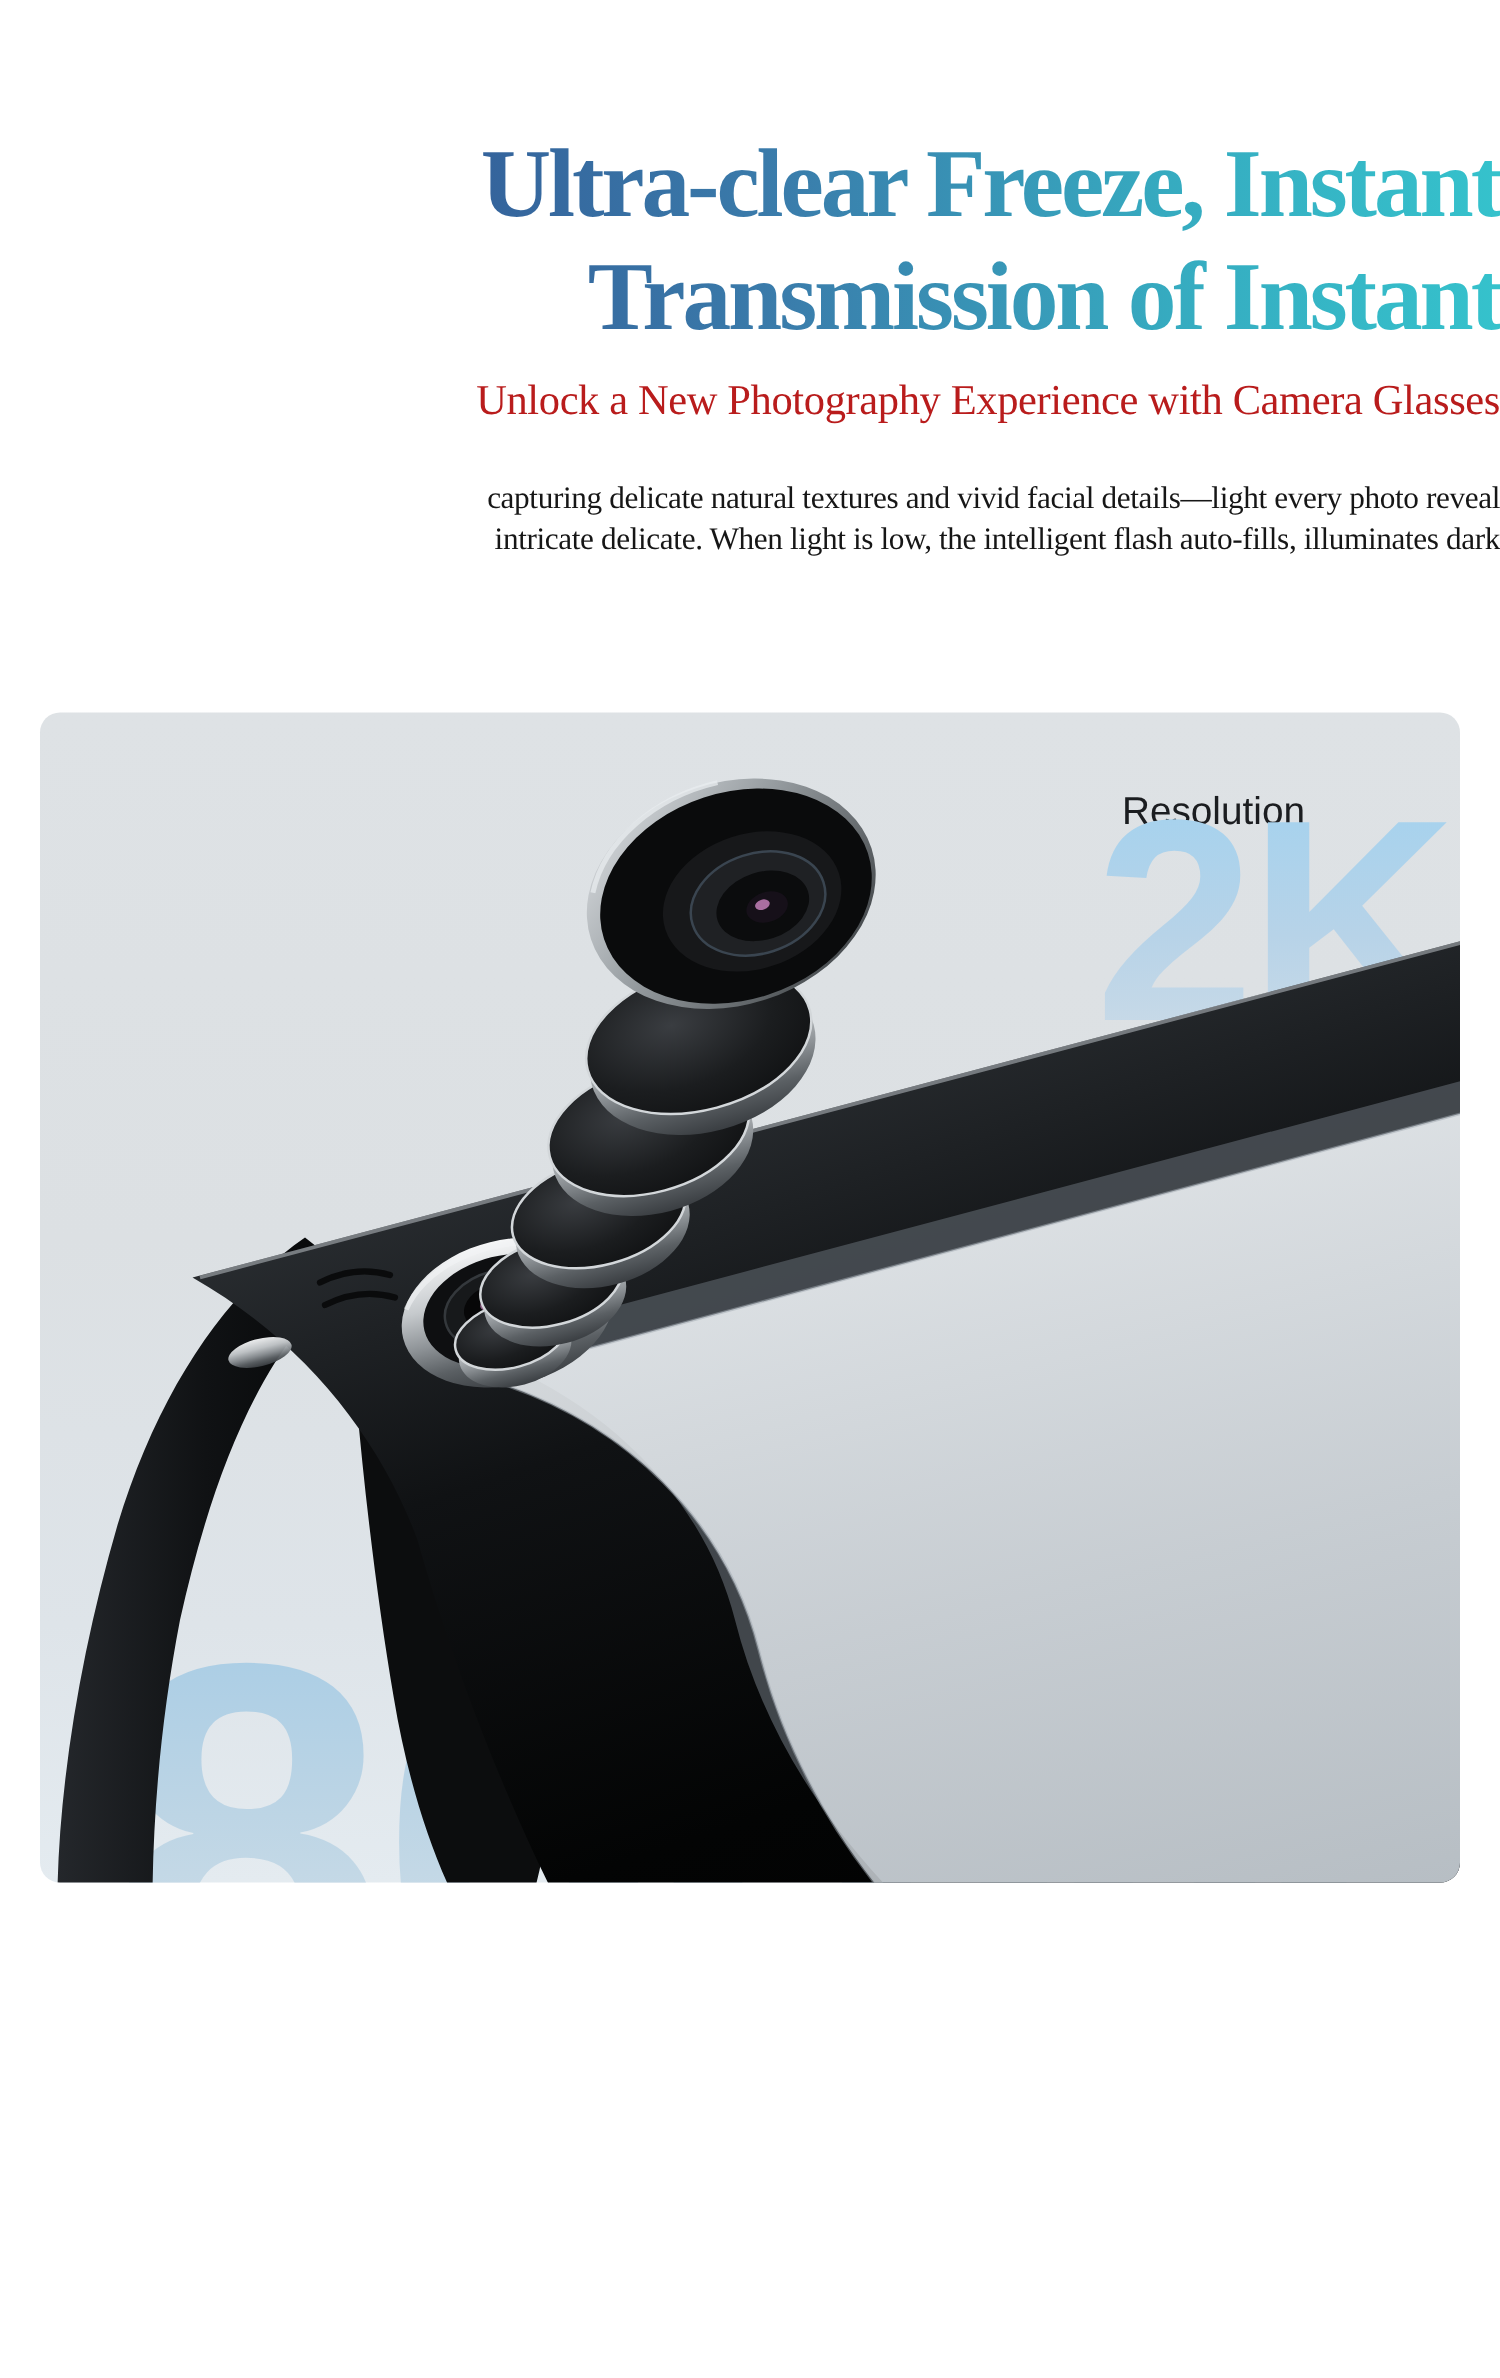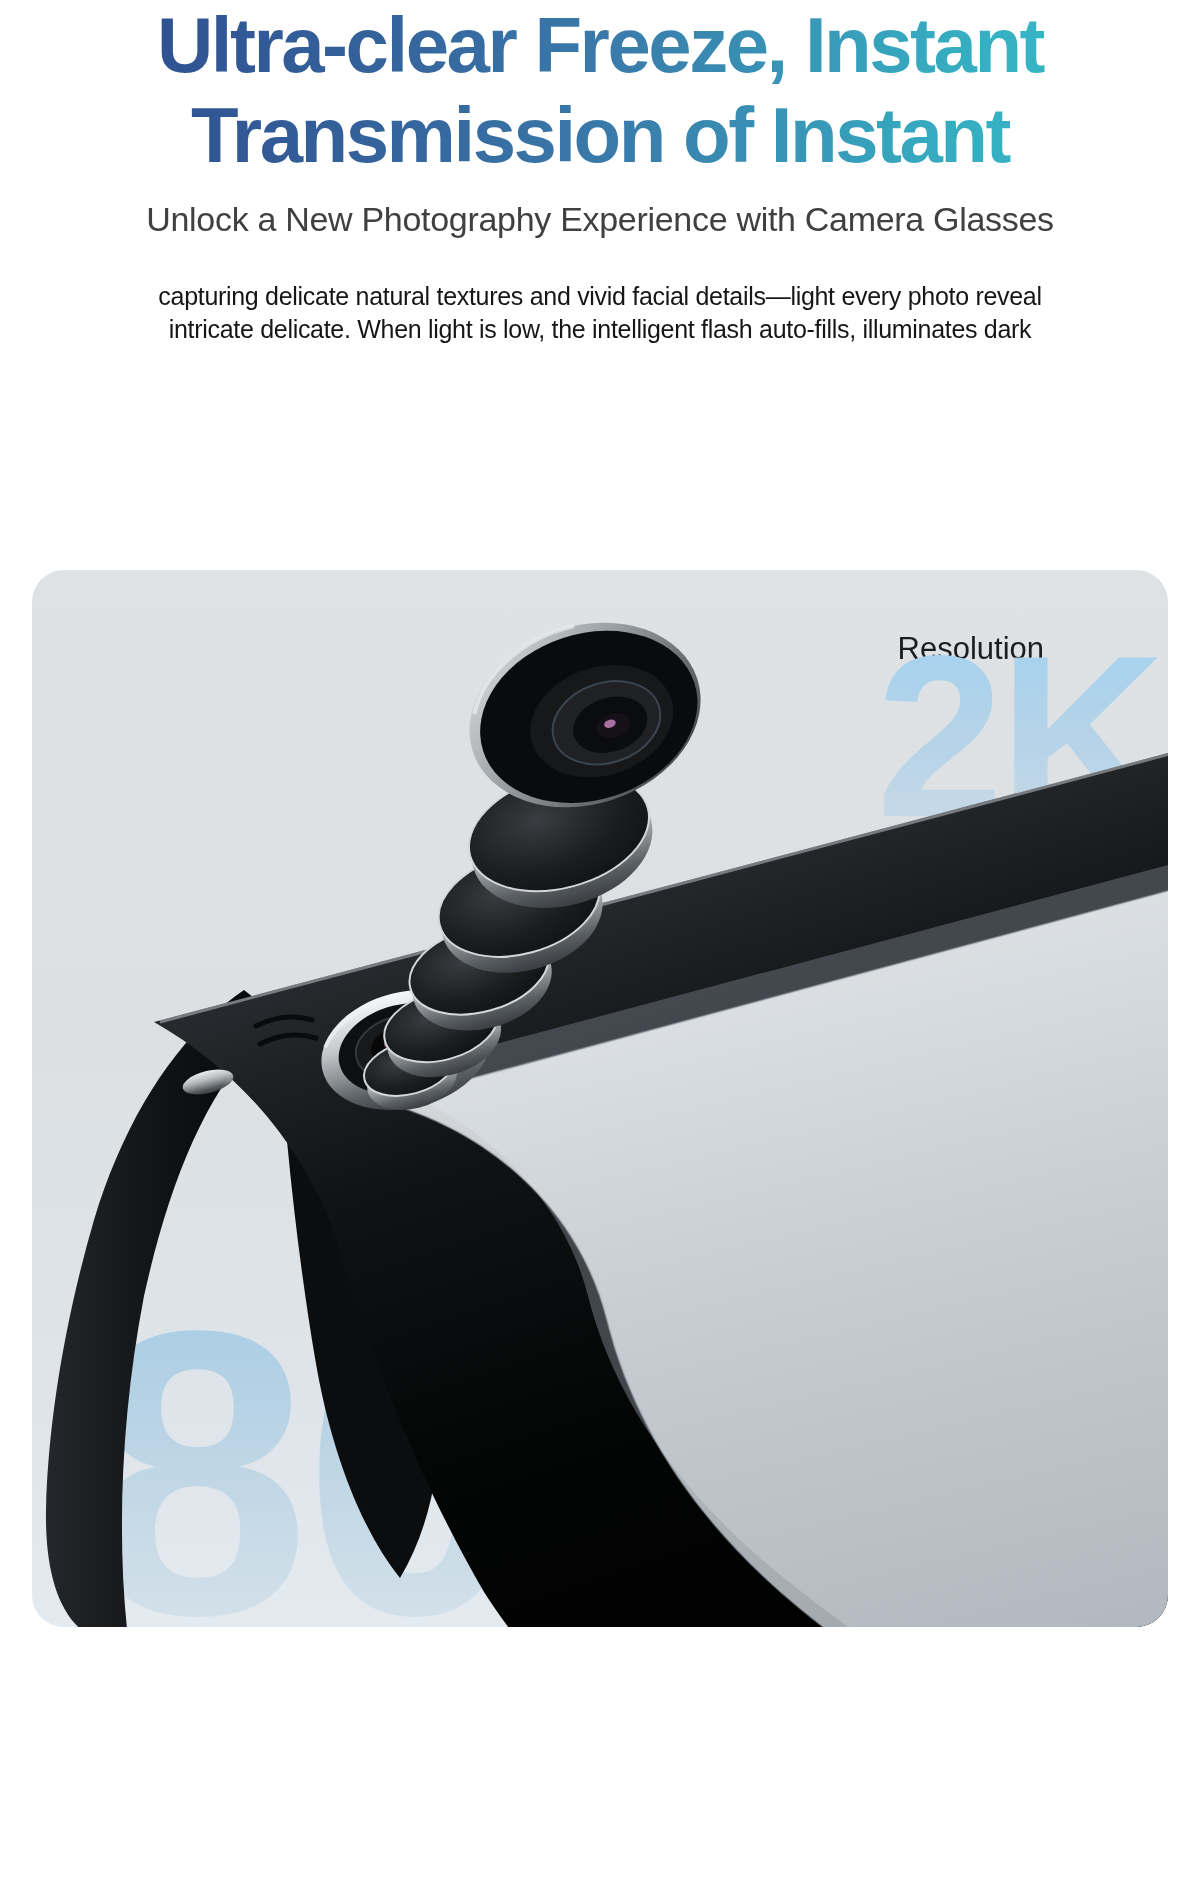--- a/index.html
+++ b/index.html
@@ -1,35 +1,35 @@
 <!DOCTYPE html>
 <html><head>
 <meta charset="utf-8">
 <style>
   * { box-sizing: border-box; }
   html,body { margin:0; padding:0; background:#ffffff; }
   .page {
     width:1200px; height:1902px; position:relative; overflow:hidden;
     background:#ffffff; font-family:"Liberation Sans", sans-serif;
   }
-  .hero { text-align:center; }
+  .hero { padding-top:102px; text-align:right;font-family:Liberation Serif, serif; }
   .title {
     font-weight:700; font-size:78px; line-height:90px; letter-spacing:-2.5px;
     background:linear-gradient(90deg,#2c488c 0%,#34619a 30%,#3a7cab 52%,#36abc0 78%,#35c2cc 100%);
     -webkit-background-clip:text; background-clip:text;
     -webkit-text-fill-color:transparent; color:transparent;
   }
   .subtitle {
-    margin-top:18px; font-size:34px; line-height:42px; color:#404040;
+    margin-top:18px; font-size:34px; line-height:42px; color:#b91c1c;
     font-weight:400; letter-spacing:-0.3px;
   }
   .body-text { margin-top:40px; font-size:25px; line-height:33px; color:#161616; letter-spacing:-0.3px; }
   .panel {
-    position:absolute; left:32px; top:570px; width:1136px; height:1057px;
-    border-radius:32px; overflow:hidden;
+    position:absolute; left:32px; top:570px; width:1136px; height:936px;
+    border-radius:16px; overflow:hidden;
     background:linear-gradient(180deg,#dee2e5 0%,#dce0e3 45%,#dee4e9 78%,#e4ebf0 100%);
   }
   .res-label { position:absolute; top:60px; right:124px; font-size:31px; line-height:38px; color:#1b1d20; }
   .res-value {
     position:absolute; top:52px; right:8px; font-size:230px; line-height:230px;
     font-weight:700; letter-spacing:-5px;
     background:linear-gradient(180deg,#a2d2ef 0%,#b7d3e8 55%,#cedce7 100%);
     -webkit-background-clip:text; background-clip:text;
     -webkit-text-fill-color:transparent; color:transparent;
   }

